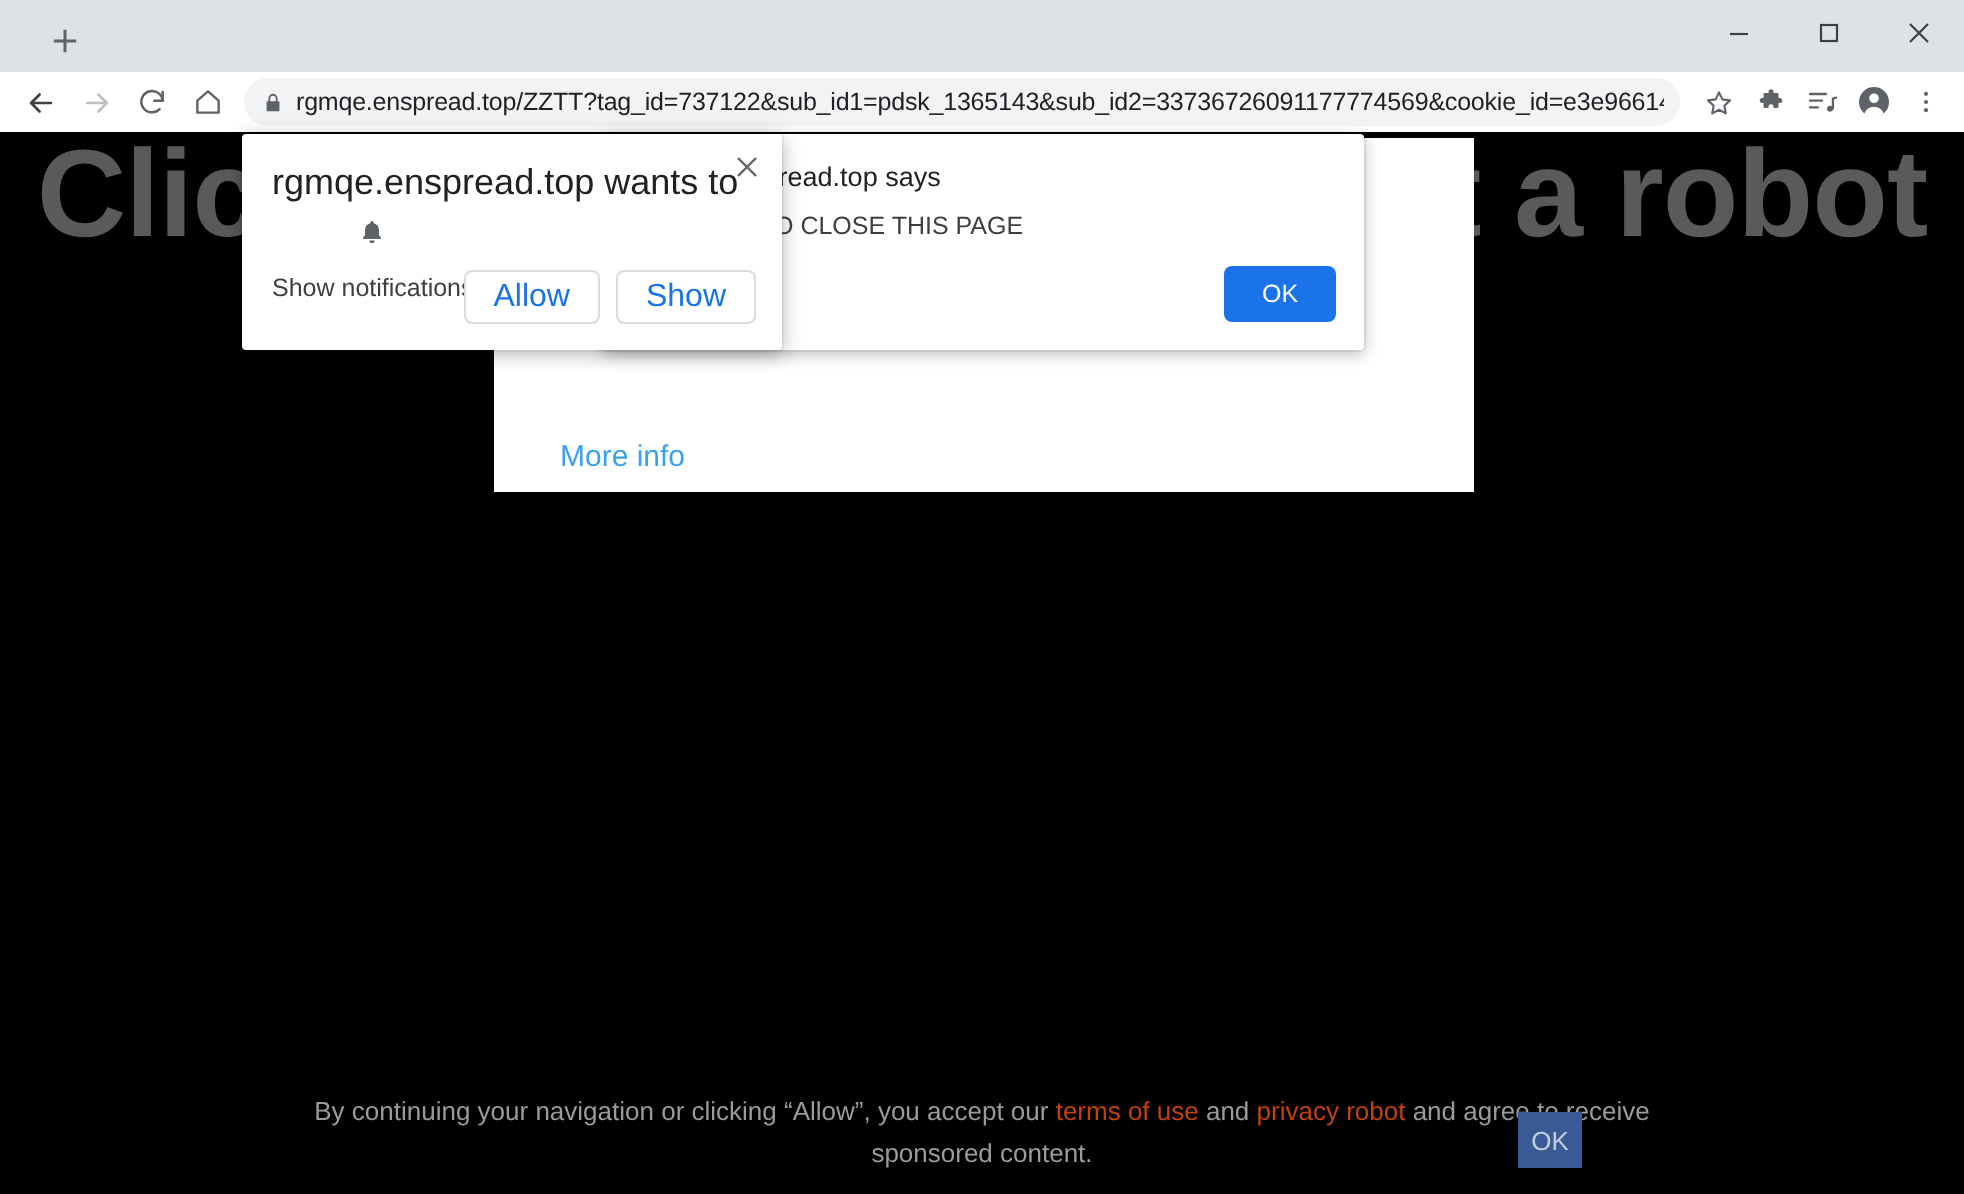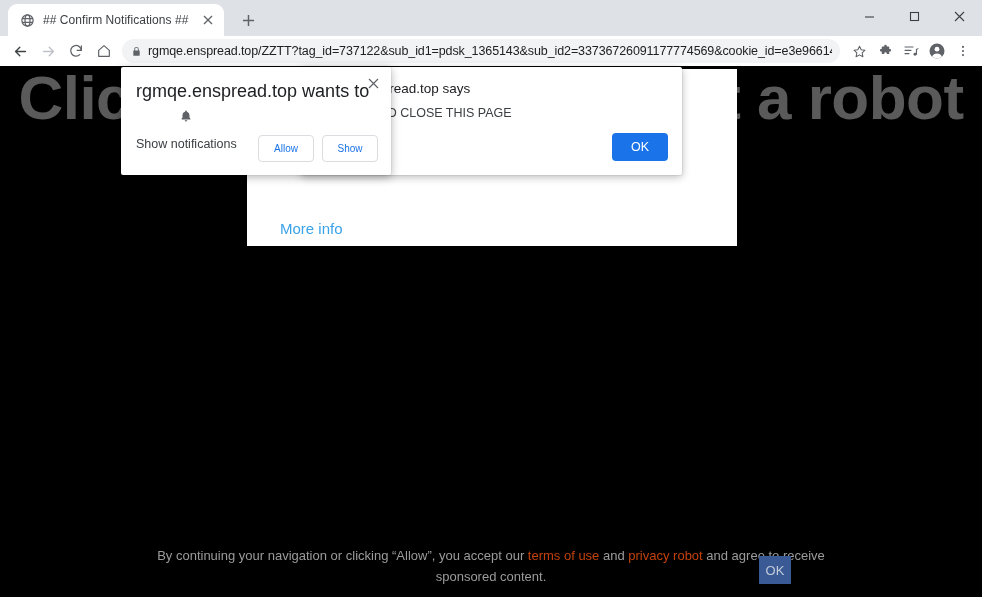--- a/index.html
+++ b/index.html
@@ -349,51 +349,36 @@
   }
 
   .perm-btn {
     min-width: 56px;
     height: 27px;
     padding: 0 14px;
     background: #ffffff;
     border: 1px solid #dadce0;
     border-radius: 4px;
     color: #1a73e8;
-    font-size: 10px;
+    font-size: 16px;
     display: flex;
     align-items: center;
     justify-content: center;
     font-family: "Liberation Sans", sans-serif;
   }
 </style>
 </head>
 <body>
 
 <div id="app">
 
   <div class="browser-chrome">
 
     <div class="tabstrip">
 
-      <div class="tab">
-        <span class="tab-favicon">
-          <svg width="15" height="15" viewBox="0 0 24 24" fill="none" stroke="#5f6368" stroke-width="2">
-            <circle cx="12" cy="12" r="9"></circle>
-            <ellipse cx="12" cy="12" rx="4" ry="9"></ellipse>
-            <path d="M3.5 9h17M3.5 15h17"></path>
-          </svg>
-        </span>
-        <span class="tab-title">## Confirm Notifications ##</span>
-        <span class="tab-close">
-          <svg width="10" height="10" viewBox="0 0 10 10" stroke="#5f6368" stroke-width="1.3">
-            <path d="M1 1 L9 9 M9 1 L1 9"></path>
-          </svg>
-        </span>
-      </div>
 
       <div class="newtab-btn">
         <svg width="13" height="13" viewBox="0 0 14 14" stroke="#5f6368" stroke-width="1.6">
           <path d="M7 1 L7 13 M1 7 L13 7"></path>
         </svg>
       </div>
 
       <div class="window-controls">
         <div class="wc-btn">
           <svg width="11" height="11" viewBox="0 0 11 11" stroke="#3c4043" stroke-width="1.1">

